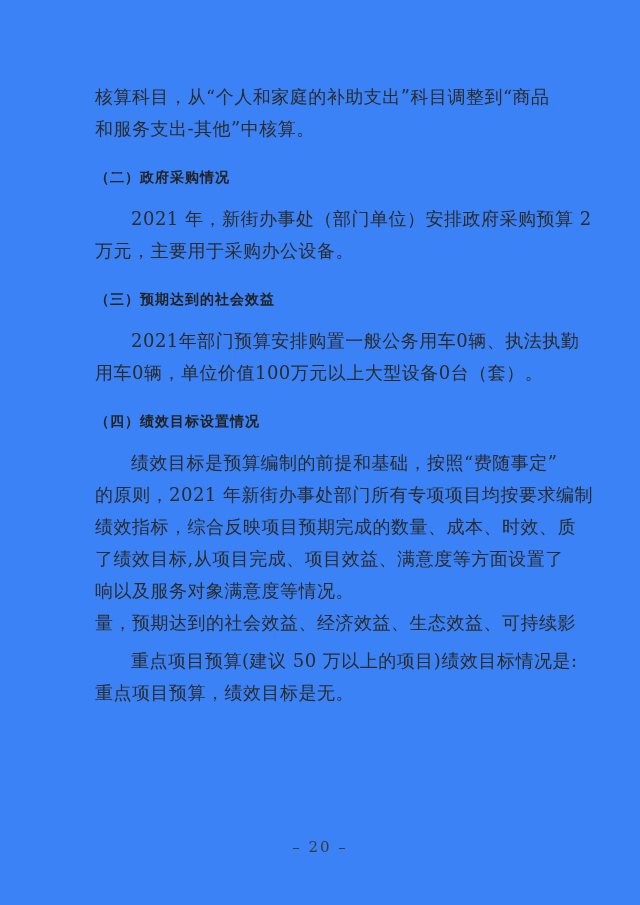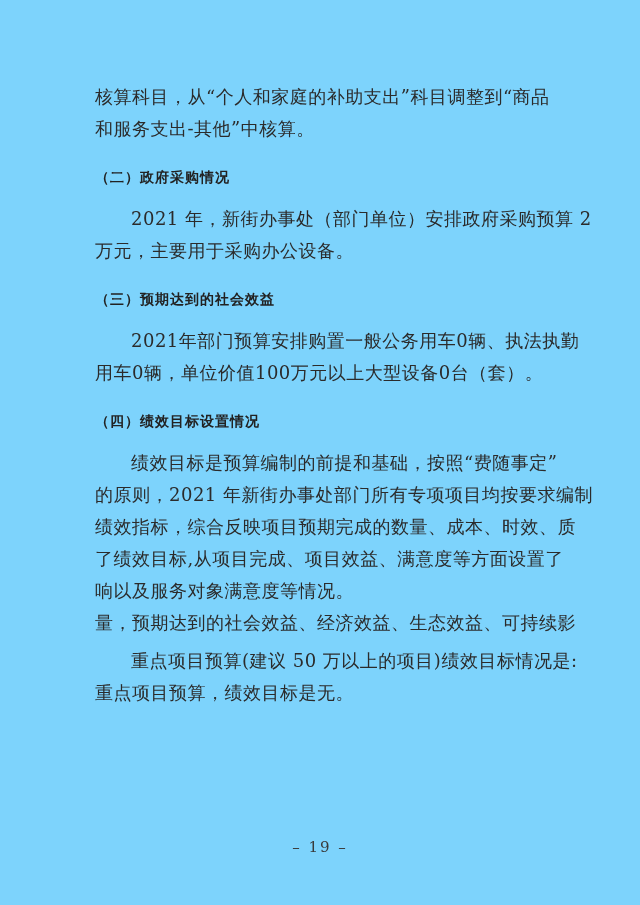--- a/index.html
+++ b/index.html
@@ -1,20 +1,20 @@
 <!DOCTYPE html>
 <html><head>
 <meta charset="utf-8">
 <style>
   html, body { margin: 0; padding: 0; background: #ffffff; }
   .page {
     position: relative;
     width: 640px;
     height: 905px;
-    background: #7dd3fc;
+    background: #3b82f6;
     overflow: hidden;
     font-family: "DejaVu Serif", "Liberation Serif", serif;
     color: #2b2b2b;
   }
   .content {
     position: absolute;
     left: 95px;
     top: 81px;
     width: 452px;
   }
@@ -78,15 +78,15 @@
         <div class="line fill">了绩效目标,从项目完成、项目效益、满意度等方面设置了</div>
         <div class="line">响以及服务对象满意度等情况。</div>
         <div class="line fill">量，预期达到的社会效益、经济效益、生态效益、可持续影</div>
       </div>
       <div class="paragraph">
         <div class="line fill indent">重点项目预算(建议 50 万以上的项目)绩效目标情况是:</div>
         <div class="line">重点项目预算，绩效目标是无。</div>
       </div>
     </div>
   <div class="footer">
-    <span>– 19 –</span>
+    <span>– 20 –</span>
   </div>
 </div>
 
 </body></html>

